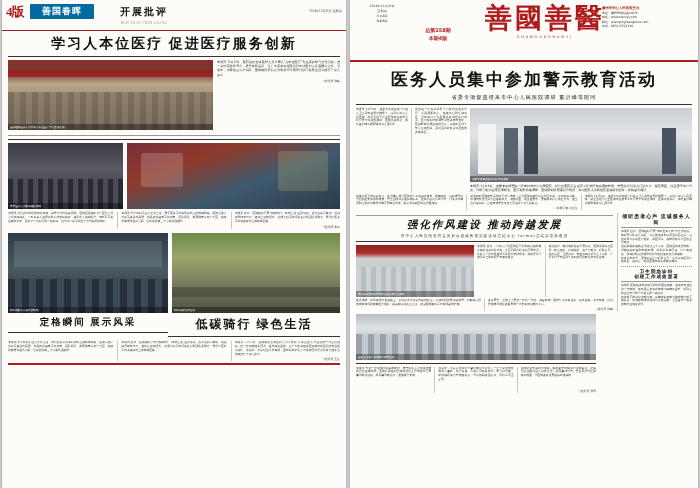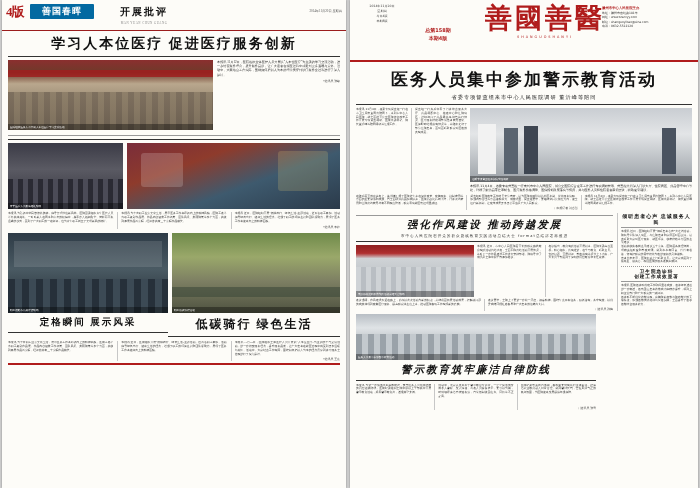--- a/index.html
+++ b/index.html
@@ -294,21 +294,20 @@
           <div class="tinier">急诊科不断优化抢救流程，完善院前急救与院内救治的无缝衔接，加强急救技能培训与应急演练，全面提升了急诊急救综合服务能力。</div>
         </div>
       </div>
     </div>
 
     <div style="padding:3px 6px 0;width:252px;box-sizing:border-box;">
       <div class="ph" style="height:46px;background:linear-gradient(180deg,#b8bec4 0%,#dfe3e6 30%,#8f979e 100%);">
         <div style="position:absolute;left:0;right:0;bottom:0;height:26px;background:repeating-linear-gradient(90deg,#9aa2a9 0 6px,#c3c9ce 6px 12px);"></div>
         <div class="cap">医务人员集中参加警示教育活动</div>
       </div>
-      <div class="sec-title" style="margin-top:3px;">警示教育筑牢廉洁自律防线</div>
       <div class="rule"></div>
       <div class="cols" style="gap:3px;">
         <div class="col">
             <div class="tinier" style="height:22px;overflow:hidden;">本报讯  为进一步加强党风廉政建设，筑牢医务人员拒腐防变的思想道德防线，医院纪委组织全院中层以上干部集中开展警示教育活动，观看警示教育片，通报典型案例。</div>
           </div>
         <div class="col vline" style="padding-left:3px;">
             <div class="tinier" style="height:22px;overflow:hidden;">活动中，大家认真观看了警示教育专题片，一个个鲜活的案例令人警醒、发人深省。与会人员纷纷表示，要引以为戒，时刻绷紧廉洁自律这根弦，自觉抵制收受红包、回扣等不正之风。</div>
           </div>
         <div class="col vline" style="padding-left:3px;">
             <div class="tinier" style="height:22px;overflow:hidden;">医院纪委负责同志强调，各科室要切实履行主体责任，把廉洁从业教育融入日常管理，做到警钟长鸣，营造风清气正的良好氛围，为医院健康发展提供坚强保障。</div>

